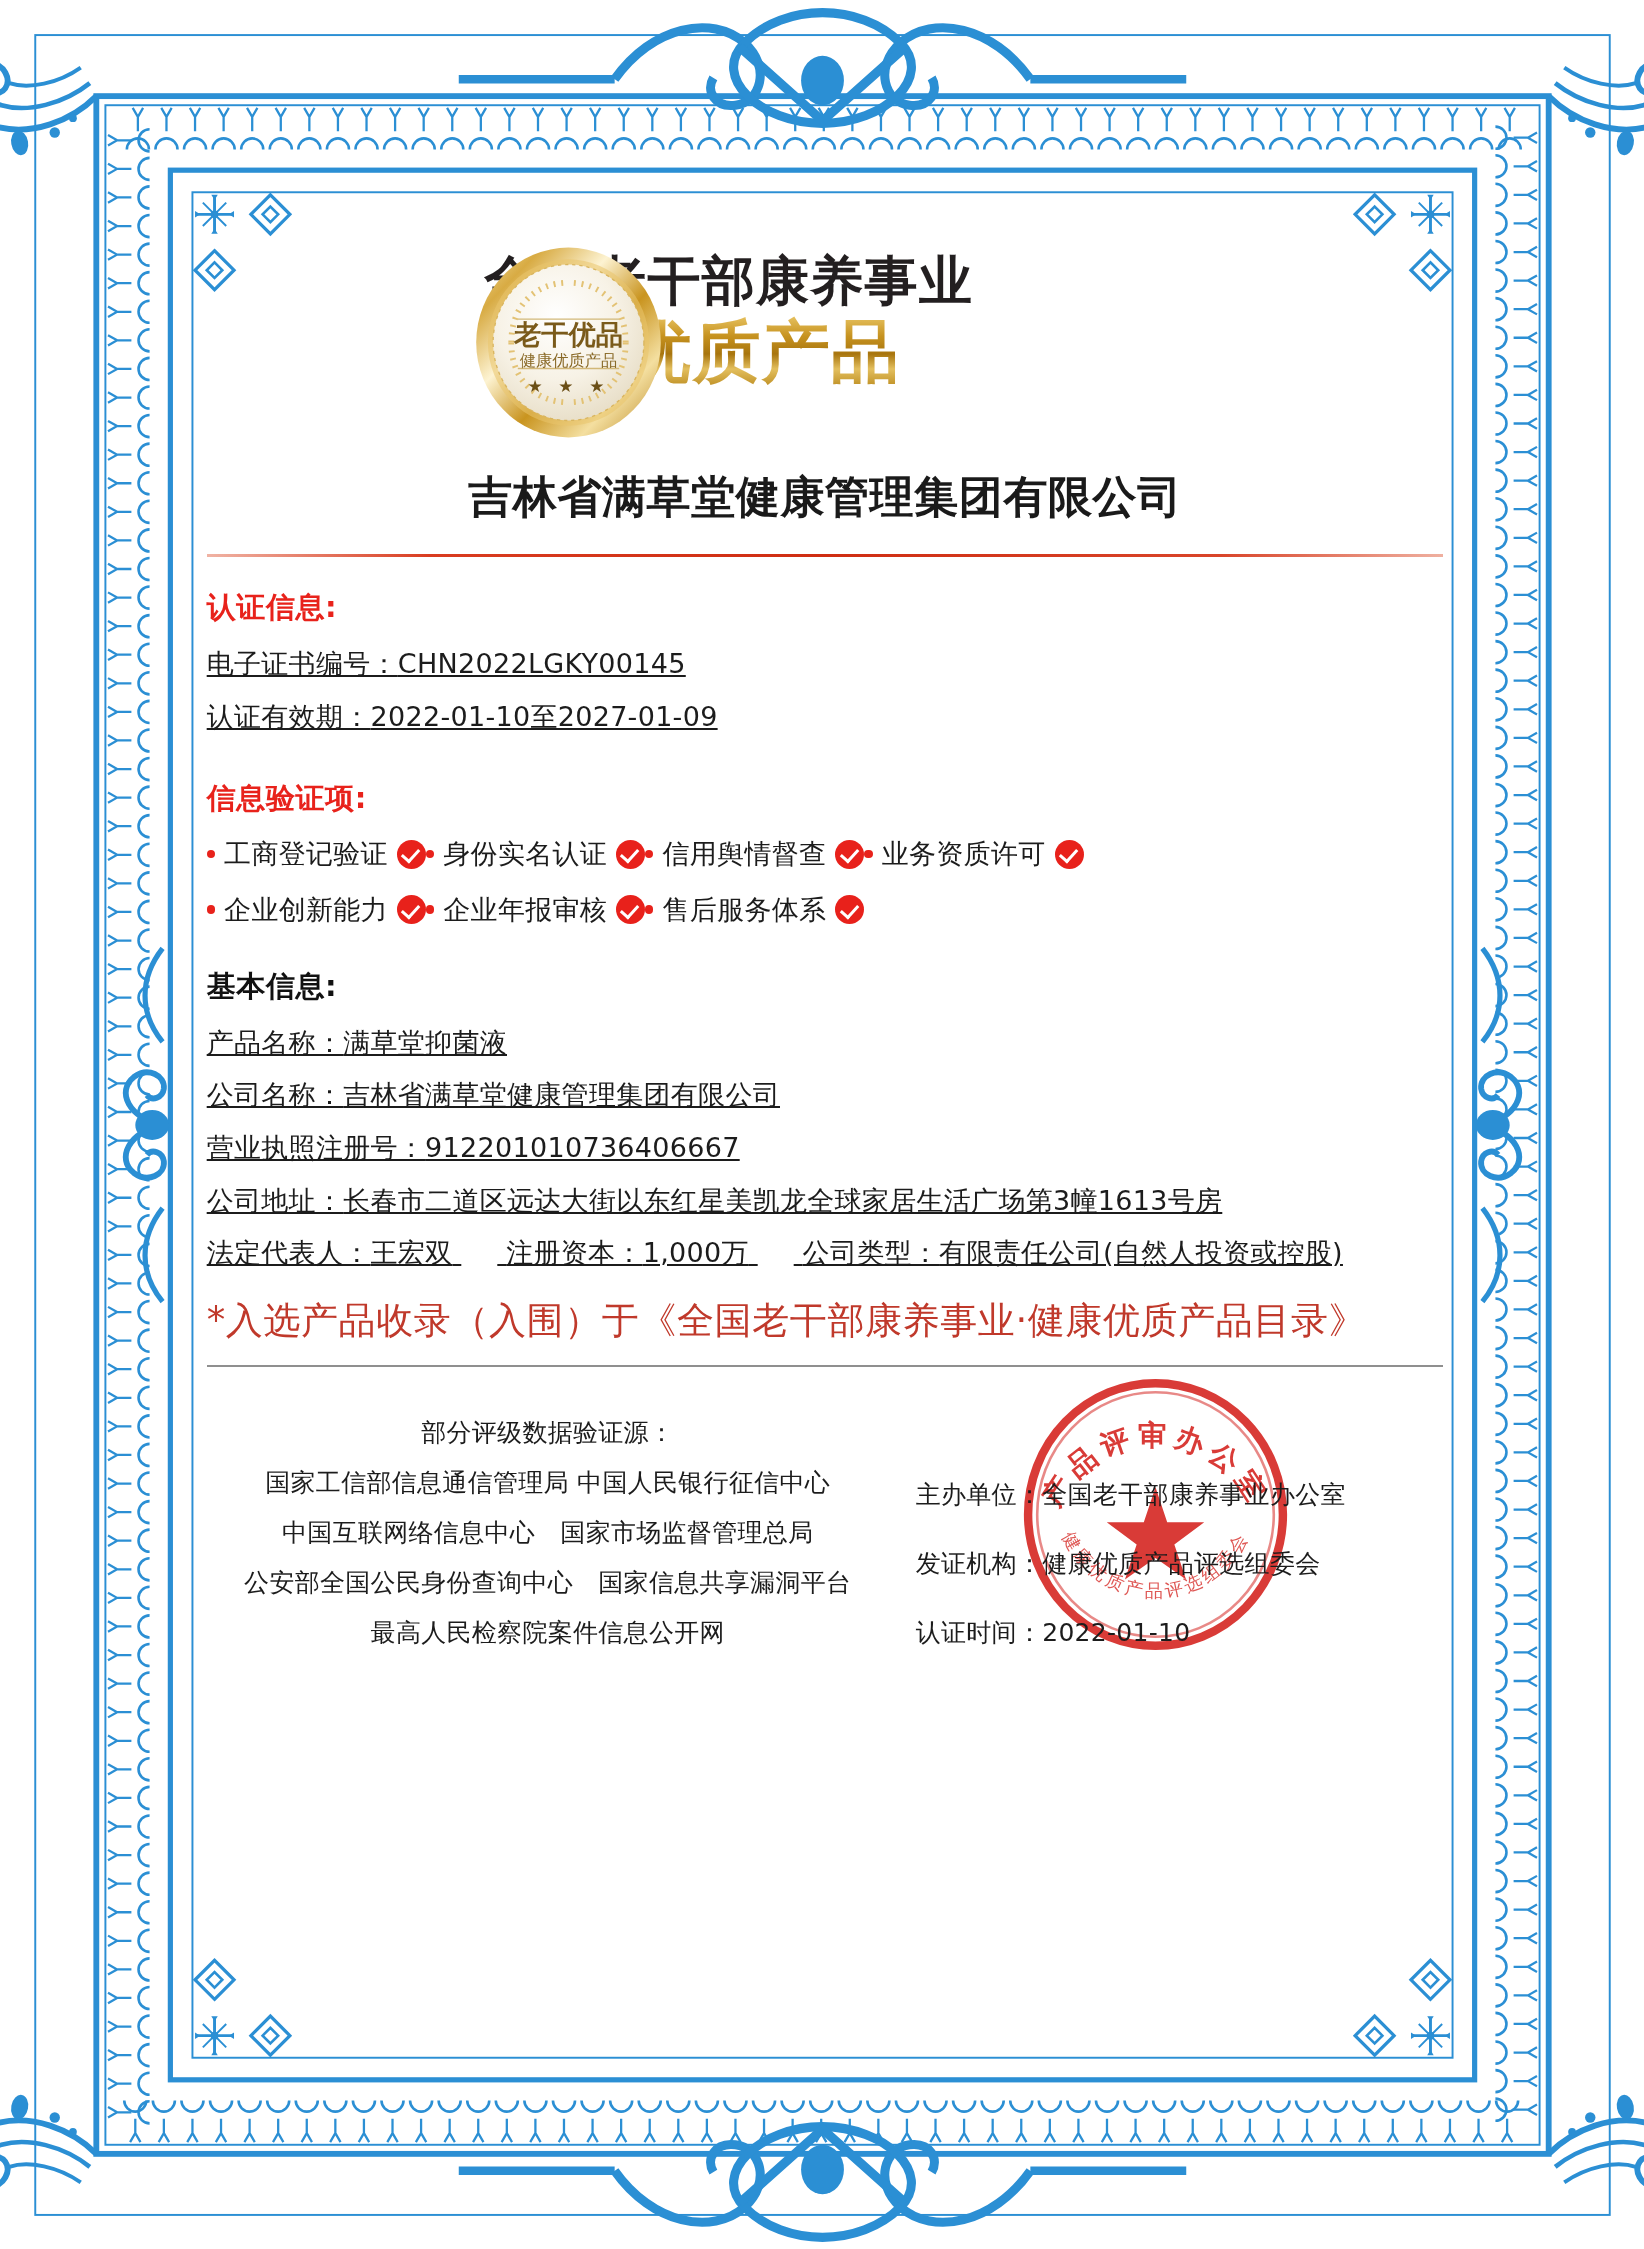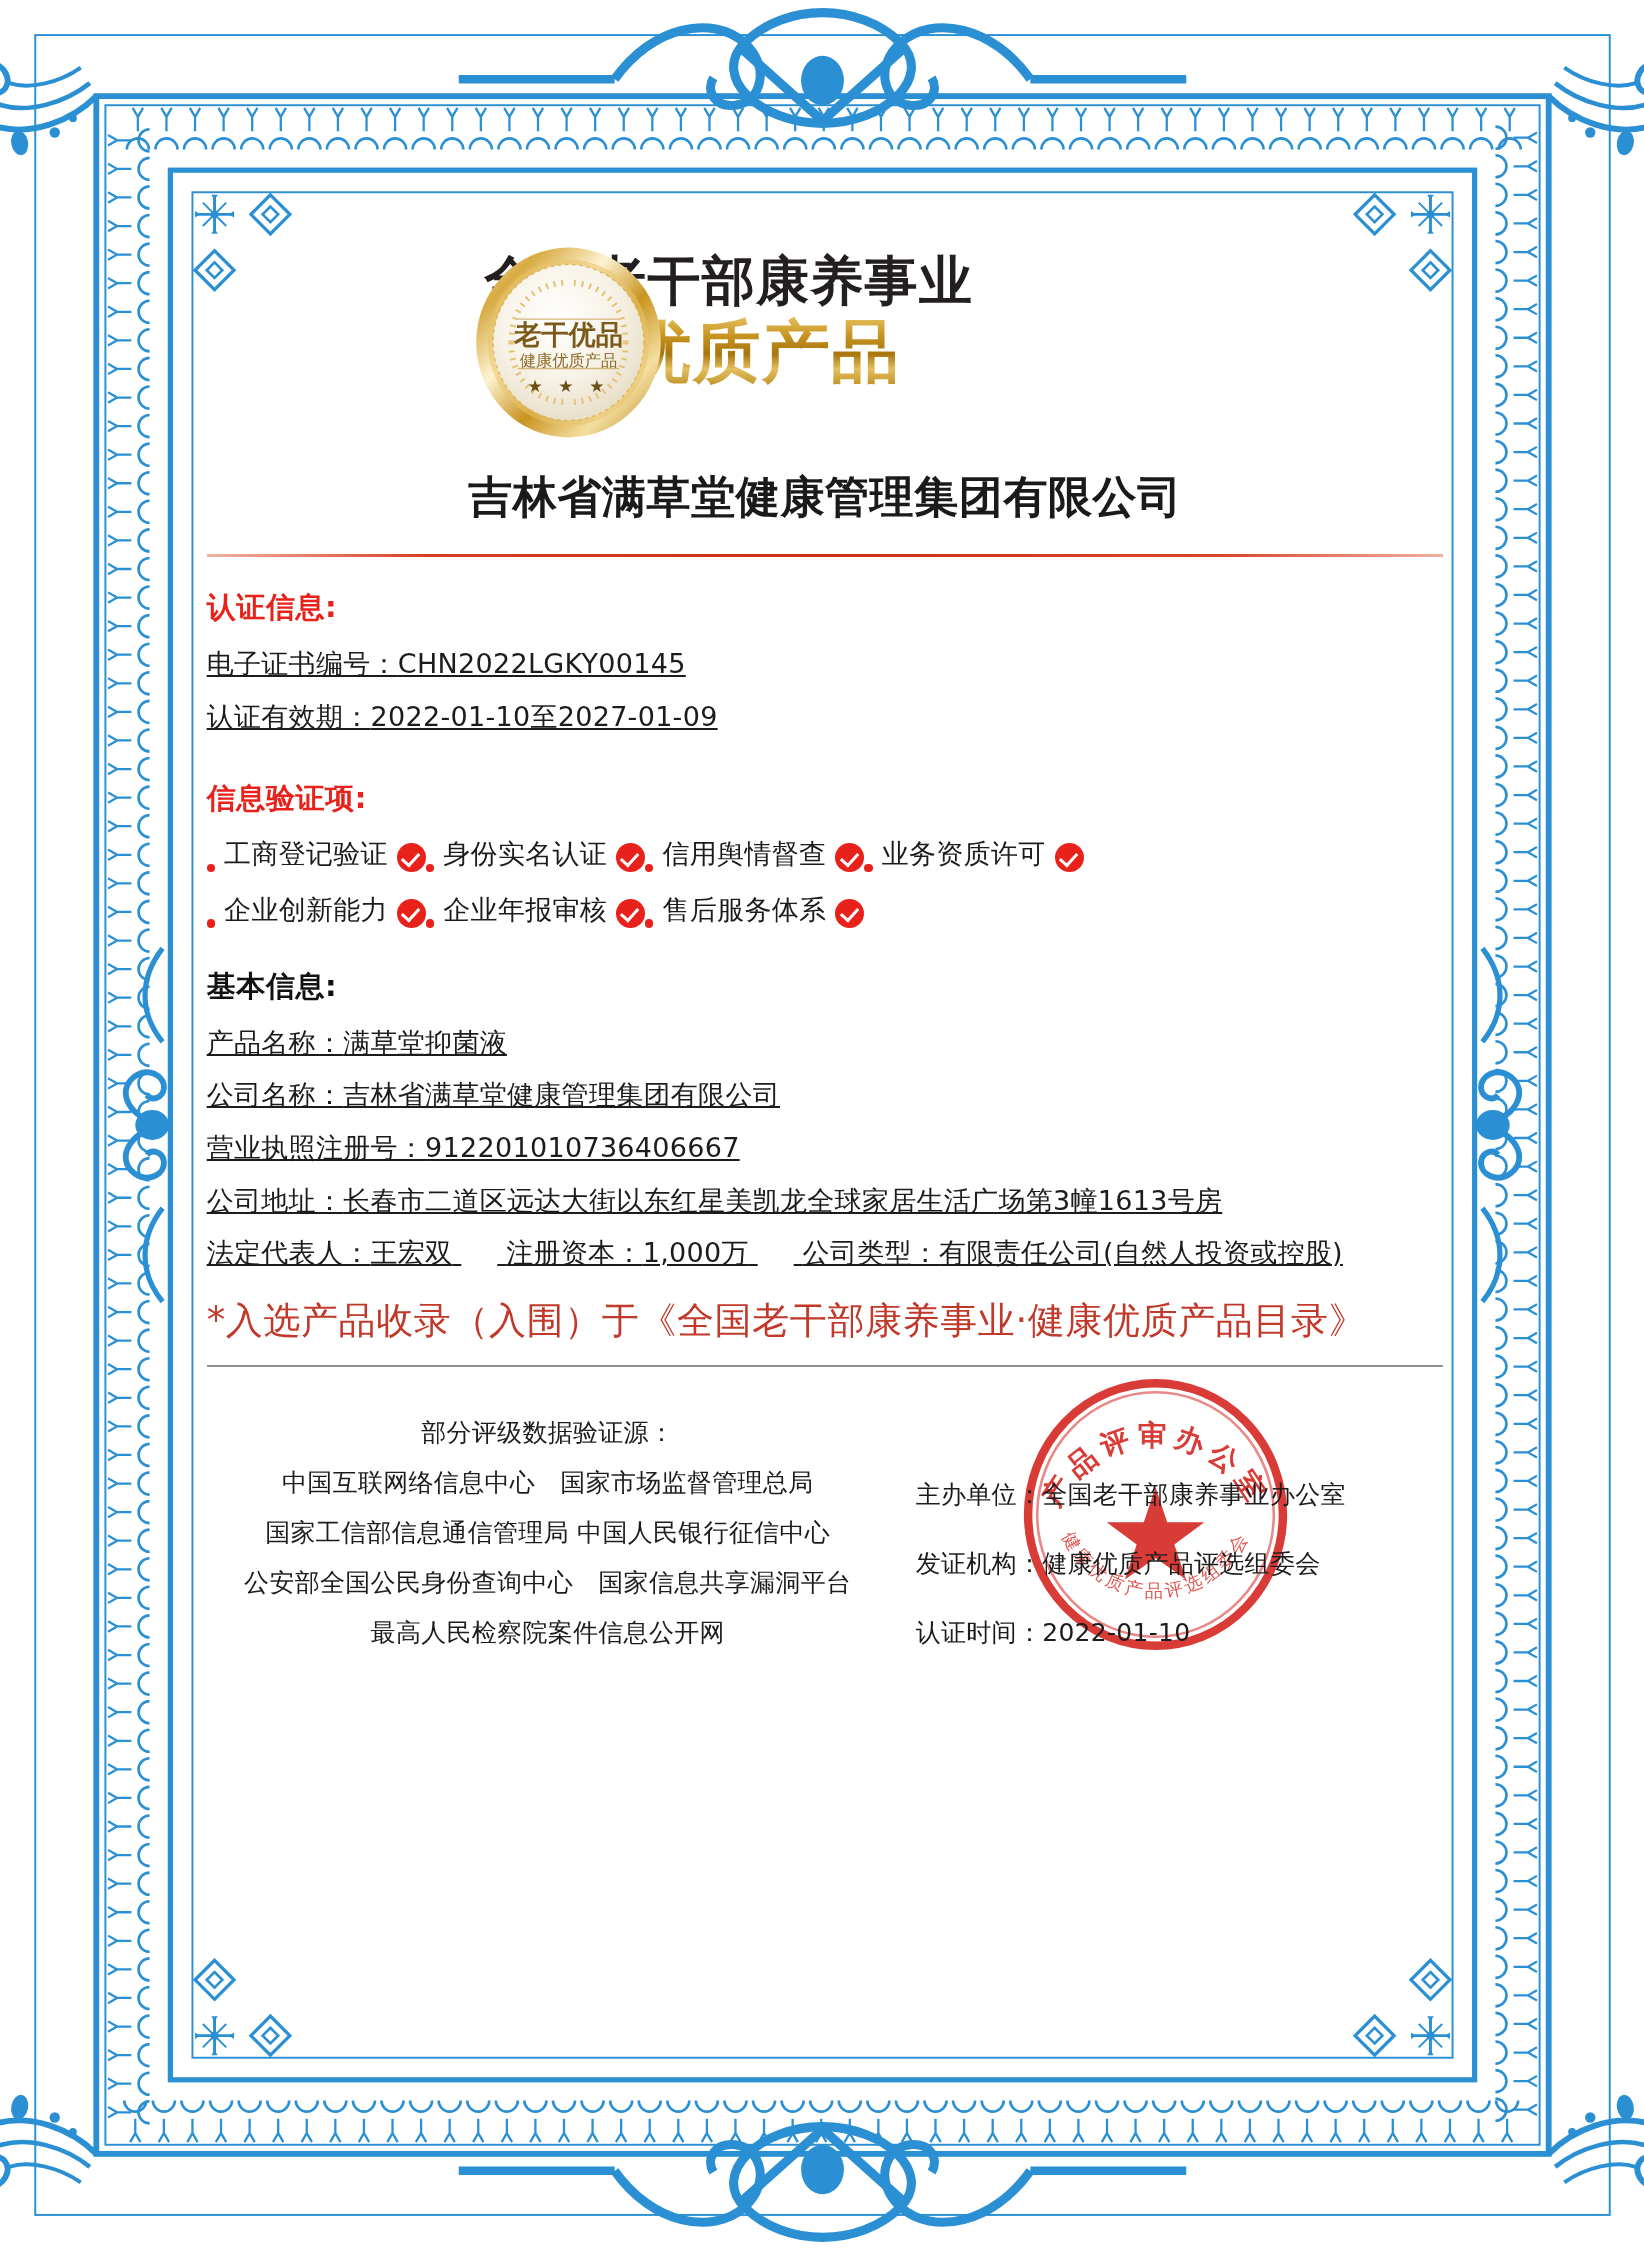--- a/index.html
+++ b/index.html
@@ -55,21 +55,21 @@
   }
   .sec-head.black { color:#111; }
   .line {
     font-size:27px; color:#1c1c1c; margin:0 0 14.3px 11.7px;
     line-height:1.42; letter-spacing:0.3px;text-decoration:underline;
   }
 
   
   .verify-rows { margin-left:11.7px; }
   .verify-row { display:flex; margin-bottom:19.5px; }
-  .vitem { display:flex; align-items:flex-end; font-size:27px; color:#1c1c1c; }
+  .vitem { display:flex; align-items:center; font-size:27px; color:#1c1c1c; }
   .bullet {
     width:8.4px; height:8.4px; border-radius:50%;
     background:#e8221b; margin-right:9px; flex:none;
   }
   .vlabel { letter-spacing:0.3px; }
   .check {
     width:29px; height:29px; border-radius:50%;
     background:#e8211b; margin-left:9px; flex:none;
     position:relative;
   }
@@ -602,22 +602,22 @@
     <span style="display:inline-block;width:36px"></span>
     <span>公司类型：</span><span>有限责任公司(自然人投资或控股)</span>
   </div>
 
   <div class="catalog-note">*入选产品收录（入围）于《全国老干部康养事业·健康优质产品目录》</div>
   <div class="rule-gray"></div>
 
   <div class="footer">
     <div class="foot-left">
       <div class="fl">部分评级数据验证源：</div>
+      <div class="fl">国家工信部信息通信管理局 中国人民银行征信中心</div>
       <div class="fl">中国互联网络信息中心　国家市场监督管理总局</div>
-      <div class="fl">国家工信部信息通信管理局 中国人民银行征信中心</div>
       <div class="fl">公安部全国公民身份查询中心　国家信息共享漏洞平台</div>
       <div class="fl">最高人民检察院案件信息公开网</div>
     </div>
 
     <div class="foot-right">
       <svg class="seal" viewBox="0 0 420 420">
         <g opacity="0.88">
           <ellipse cx="210" cy="210" rx="196" ry="202" fill="none" stroke="#d4201c" stroke-width="13"></ellipse>
           <ellipse cx="210" cy="210" rx="182" ry="188" fill="none" stroke="#d4201c" stroke-width="4" opacity="0.6"></ellipse>
           <path id="sealArcTop" d="M52,226 A164,168 0 0 1 368,226" fill="none"></path>

